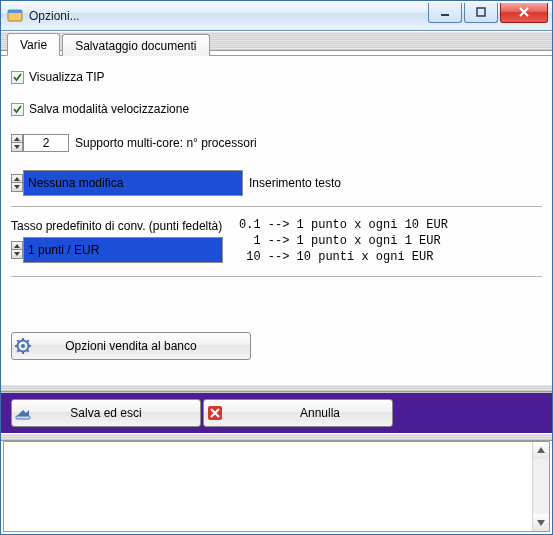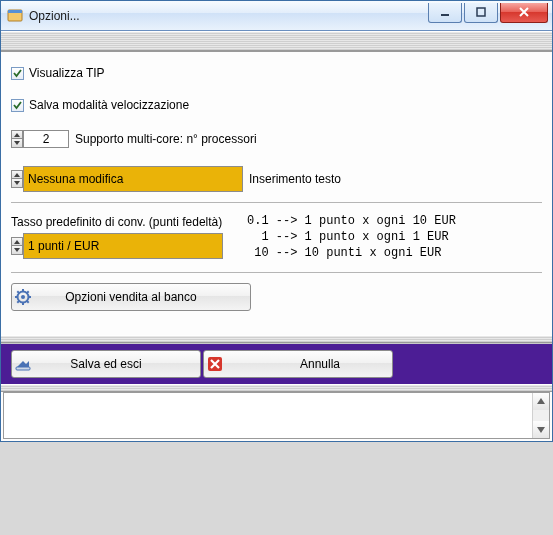--- a/index.html
+++ b/index.html
@@ -1,17 +1,17 @@
 <!DOCTYPE html>
 <html><head>
 <meta charset="utf-8">
 <style>
   * { box-sizing: border-box; }
   html,body { margin:0; padding:0; font-family: "Segoe UI", Tahoma, sans-serif; font-size:12px; background:#d8d8d8; }
-  .window { width:553px; height:442px; background:#fff; border:1px solid #3b6ea5; box-shadow:0 0 4px rgba(0,0,0,.3); display:flex; flex-direction:column; }
+  .window { width:553px; height:535px; background:#fff; border:1px solid #3b6ea5; box-shadow:0 0 4px rgba(0,0,0,.3); display:flex; flex-direction:column; }
   
   .titlebar { height:30px; background:linear-gradient(to bottom,#f7fbff 0%,#e3eefb 40%,#cfe1f7 41%,#e9f2fc 100%); display:flex; align-items:center; padding:0 0 0 6px; border-bottom:1px solid #6a8fbf; }
   .titlebar .app-icon { width:16px; height:16px; margin-right:6px; display:flex; align-items:center; justify-content:center; }
   .titlebar .title { flex:1; color:#1a1a1a; font-size:12px; }
   .titlebar .win-btns { display:flex; height:20px; margin-right:4px; margin-top:-6px; }
   .titlebar .win-btn { width:34px; height:20px; margin-left:0; border:1px solid #5a7fb0; border-top:none; display:flex; align-items:center; justify-content:center; background:linear-gradient(to bottom,#eaf3fd,#cfe2f7); border-radius:0 0 3px 3px; }
   .titlebar .win-btn + .win-btn { margin-left:2px; }
   .titlebar .win-btn.close { width:48px; background:linear-gradient(to bottom,#f7a6a0 0%,#e9645b 45%,#d6362c 46%,#e75a51 100%); border-color:#8e1f18; }
   .titlebar .win-btn svg { width:12px; height:12px; }
   
@@ -24,28 +24,28 @@
   
   .content { flex:1; background:#fdfdfd; border-top:1px solid #9a9a9a; padding:14px 10px 10px; display:flex; flex-direction:column; gap:0; }
   .row { display:flex; align-items:center; }
   .checkbox { width:13px; height:13px; border:1px solid #7a9bc4; background:linear-gradient(to bottom,#fff,#e7eef7); display:flex; align-items:center; justify-content:center; margin-right:5px; }
   .checkbox svg { width:11px; height:11px; }
   .spinner { display:flex; flex-direction:column; width:12px; }
   .spinner .sp-btn { height:9px; border:1px solid #8c8c8c; background:linear-gradient(to bottom,#f7f7f7,#dcdcdc); display:flex; align-items:center; justify-content:center; }
   .spinner .sp-btn + .sp-btn { border-top:none; }
   .spinner svg { width:6px; height:4px; }
   .num-input { width:46px; height:18px; border:1px solid #8c8c8c; background:#fff; text-align:center; padding:0 2px; font-family:inherit; font-size:12px; }
-  .text-input { height:18px; border:1px solid #8c8c8c; background:#eab308; padding:12px 4px; font-family:inherit; font-size:12px; }
+  .text-input { height:18px; border:1px solid #8c8c8c; background:#1d4ed8; padding:12px 4px; font-family:inherit; font-size:12px; }
   .label { margin-left:6px; }
   .hr { border:none; border-top:1px solid #b5b5b5; margin:10px 0; }
   .mono { font-family:"Courier New",monospace; font-size:12px; white-space:pre; line-height:1.35; }
   .btn { height:28px; border:1px solid #8c8c8c; border-radius:3px; background:linear-gradient(to bottom,#fdfdfd 0%,#f2f2f2 45%,#e5e5e5 46%,#f4f4f4 100%); display:flex; align-items:center; cursor:default; }
   .btn .btn-icon { width:22px; display:flex; justify-content:center; }
   .btn .btn-label { flex:1; text-align:center; padding-right:22px; }
-  .btn-opts { width:240px; }
+  .btn-opts { width:240px;margin-top:45px; }
   .btn-save { width:190px; }
   .btn-cancel { width:190px; margin-left:2px;gap:44px; }
   .buttons-row { display:flex; }
   .log-area { flex:1; border:1px solid #9a9a9a; background:#fff; margin:0; position:relative; }
   .scrollbar { position:absolute; right:0; top:0; bottom:0; width:17px; background:#f0f0f0; border-left:1px solid #d0d0d0; display:flex; flex-direction:column; justify-content:space-between; }
   .scrollbar .sb-btn { height:17px; display:flex; align-items:center; justify-content:center; background:linear-gradient(to bottom,#fdfdfd,#e6e6e6); }
   .gap-v14 { height:14px; }
   .gap-v18 { height:18px; }
 </style>
 </head>
@@ -74,20 +74,24 @@
       </div>
       <div class="win-btn close">
         <svg viewBox="0 0 12 12">
             <path d="M2 2 L10 10 M10 2 L2 10" stroke="#fff" stroke-width="2"></path>
           </svg>
       </div>
     </div>
   </div>
 
   <div class="metal"></div>
+  <div class="tabbar">
+    <div class="tab active"><span>Varie</span></div>
+    <div class="tab"><span>Salvataggio documenti</span></div>
+  </div>
 
   <div class="content">
 
     <div class="row">
       <span class="checkbox">
         <svg viewBox="0 0 11 11">
             <path d="M2 5 L4.5 8 L9 2" stroke="#2a6b2a" stroke-width="1.8" fill="none"></path>
           </svg>
       </span>
       <span>Visualizza TIP</span>
@@ -156,21 +160,21 @@
               </div>
             <div class="sp-btn">
                 <svg viewBox="0 0 6 4">
                   <path d="M0 0 L3 4 L6 0 Z" fill="#404040"></path>
                 </svg>
               </div>
           </div>
           <input class="text-input" style="width: 200px;" value="1 punti / EUR">
         </div>
       </div>
-      <div class="mono" style="margin-left:24px">0.1 --&gt; 1 punto x ogni 10 EUR
+      <div class="mono" style="margin-left:16px">0.1 --&gt; 1 punto x ogni 10 EUR
   1 --&gt; 1 punto x ogni 1 EUR
  10 --&gt; 10 punti x ogni EUR</div>
     </div>
 
     <hr class="hr">
 
     <div class="btn btn-opts">
       <span class="btn-icon">
         <svg width="16" height="16" viewBox="0 0 16 16">
             <circle cx="8" cy="8" r="5.5" fill="none" stroke="#4a72b5" stroke-width="2"></circle>

